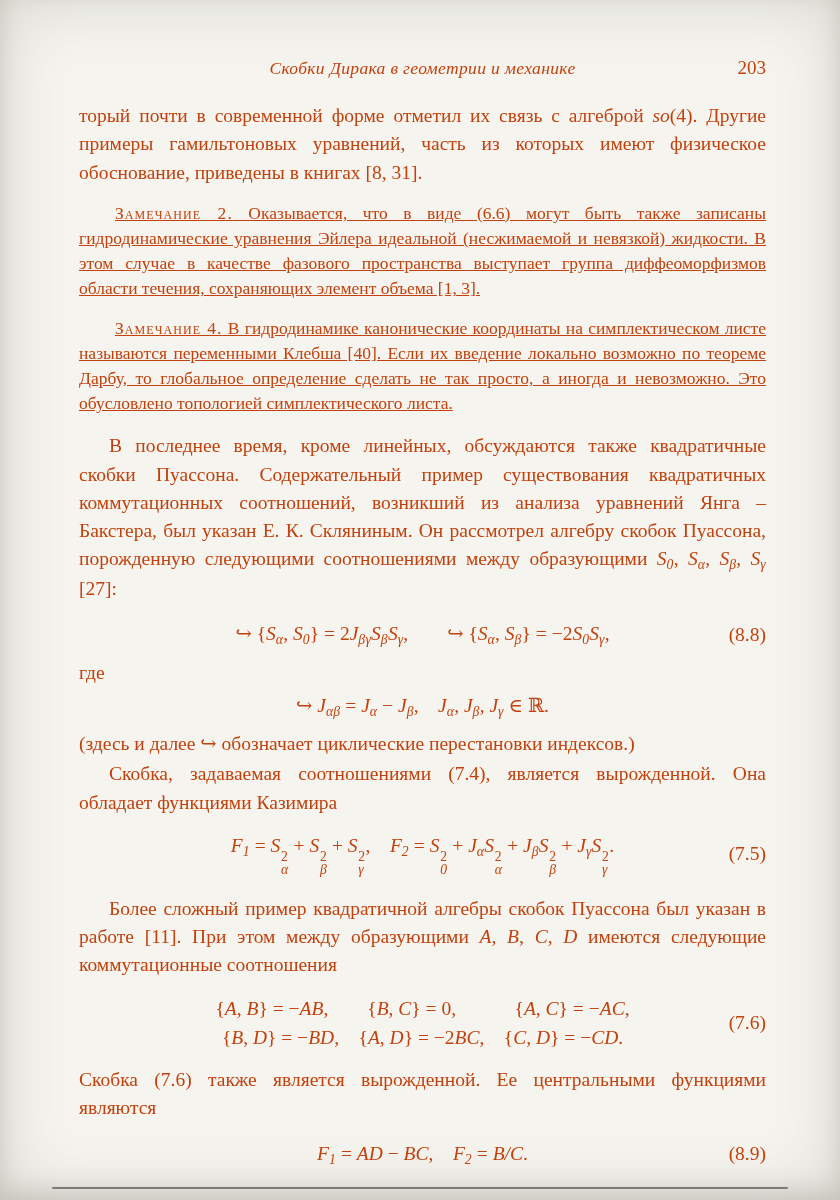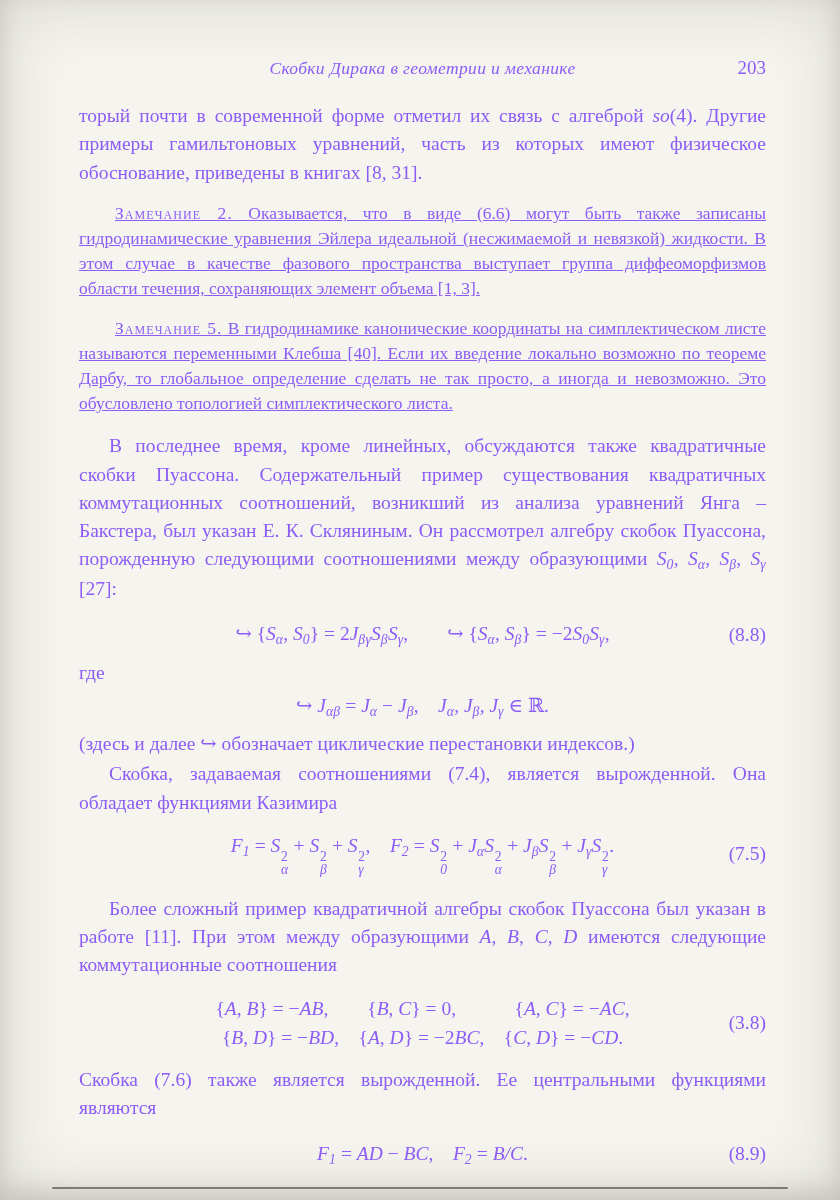--- a/index.html
+++ b/index.html
@@ -3,21 +3,21 @@
 <meta charset="utf-8">
 <style>
   *{box-sizing:border-box;}
   html,body{margin:0;padding:0;}
   body{width:840px;height:1200px;background:#eceae4;}
   .page{
     width:840px;height:1200px;position:relative;overflow:hidden;
     background:#f5f4ef;
     box-shadow:inset 0 0 70px rgba(105,98,85,0.22), inset 0 -10px 22px rgba(105,98,85,0.20);
     font-family:"Liberation Serif","DejaVu Serif",serif;
-    color:#8b5cf6;
+    color:#c2410c;
   }
   .content{position:absolute;left:79px;top:58px;width:687px;}
   .header{position:relative;height:28px;margin-bottom:16px;}
   .running-title{display:block;text-align:center;font-style:italic;font-size:17.5px;letter-spacing:0.02em;}
   .page-number{position:absolute;right:0;top:-1px;font-size:19px;}
   .para{font-size:19.5px;line-height:1.45;text-align:justify;margin:0 0 10px;hyphens:auto;}
   .remark{font-size:17.5px;line-height:1.44;margin:14px 0;}
   .ind{text-indent:30px;}
   .remark.ind{text-indent:36px;text-decoration:underline;}
   .tight{margin-bottom:2px;}
@@ -40,21 +40,21 @@
 
     <div class="header">
       <span class="running-title">Скобки Дирака в геометрии и механике</span>
       <span class="page-number">203</span>
     </div>
 
     <p class="para"><span class="m-r">торый почти в современной форме отметил их связь с алгеброй </span><span class="m-i">so</span><span class="m-r">(4). Другие примеры гамильтоновых уравнений, часть из которых имеют физическое обоснование, приведены в книгах [8, 31].</span></p>
 
     <p class="para remark ind"><span class="m-sc">Замечание 2.</span><span class="m-r"> Оказывается, что в виде (6.6) могут быть также записаны гидродинамические уравнения Эйлера идеальной (несжимаемой и невязкой) жидкости. В этом случае в качестве фазового пространства выступает группа диффеоморфизмов области течения, сохраняющих элемент объема [1, 3].</span></p>
 
-    <p class="para remark ind"><span class="m-sc">Замечание 5.</span><span class="m-r"> В гидродинамике канонические координаты на симплектическом листе называются переменными Клебша [40]. Если их введение локально возможно по теореме Дарбу, то глобальное определение сделать не так просто, а иногда и невозможно. Это обусловлено топологией симплектического листа.</span></p>
+    <p class="para remark ind"><span class="m-sc">Замечание 4.</span><span class="m-r"> В гидродинамике канонические координаты на симплектическом листе называются переменными Клебша [40]. Если их введение локально возможно по теореме Дарбу, то глобальное определение сделать не так просто, а иногда и невозможно. Это обусловлено топологией симплектического листа.</span></p>
 
     <p class="para ind" style="margin-top:16px;"><span class="m-r">В последнее время, кроме линейных, обсуждаются также квадратичные скобки Пуассона. Содержательный пример существования квадратичных коммутационных соотношений, возникший из анализа уравнений Янга – Бакстера, был указан Е. К. Скляниным. Он рассмотрел алгебру скобок Пуассона, порожденную следующими соотношениями между образующими </span><span class="m-i">S</span><span class="m-sub">0</span><span class="m-r">, </span><span class="m-i">S</span><span class="m-sub">α</span><span class="m-r">, </span><span class="m-i">S</span><span class="m-sub">β</span><span class="m-r">, </span><span class="m-i">S</span><span class="m-sub">γ</span><span class="m-r"> [27]:</span></p>
 
     <div class="eq" style="margin:16px 0 8px;text-align:center;">
       <span><span class="m-r">↪ {</span><span class="m-i">S</span><span class="m-sub">α</span><span class="m-r">, </span><span class="m-i">S</span><span class="m-sub">0</span><span class="m-r">} = 2</span><span class="m-i">J</span><span class="m-sub">βγ</span><span class="m-i">S</span><span class="m-sub">β</span><span class="m-i">S</span><span class="m-sub">γ</span><span class="m-r">,  ↪ {</span><span class="m-i">S</span><span class="m-sub">α</span><span class="m-r">, </span><span class="m-i">S</span><span class="m-sub">β</span><span class="m-r">} = −2</span><span class="m-i">S</span><span class="m-sub">0</span><span class="m-i">S</span><span class="m-sub">γ</span><span class="m-r">,</span></span>
       <span class="eq-label">(8.8)</span>
     </div>
 
     <p class="para tight"><span class="m-r">где</span></p>
 
@@ -90,21 +90,21 @@
             <span class="ss-sub">γ</span>
           </span><span class="m-r">.</span></span>
       <span class="eq-label">(7.5)</span>
     </div>
 
     <p class="para ind"><span class="m-r">Более сложный пример квадратичной алгебры скобок Пуассона был указан в работе [11]. При этом между образующими </span><span class="m-i">A</span><span class="m-r">, </span><span class="m-i">B</span><span class="m-r">, </span><span class="m-i">C</span><span class="m-r">, </span><span class="m-i">D</span><span class="m-r"> имеются следующие коммутационные соотношения</span></p>
 
     <div class="eq" style="margin:14px 0 14px;">
       <div><span class="m-r">{</span><span class="m-i">A</span><span class="m-r">, </span><span class="m-i">B</span><span class="m-r">} = −</span><span class="m-i">AB</span><span class="m-r">,  {</span><span class="m-i">B</span><span class="m-r">, </span><span class="m-i">C</span><span class="m-r">} = 0,   {</span><span class="m-i">A</span><span class="m-r">, </span><span class="m-i">C</span><span class="m-r">} = −</span><span class="m-i">AC</span><span class="m-r">,</span></div>
       <div><span class="m-r">{</span><span class="m-i">B</span><span class="m-r">, </span><span class="m-i">D</span><span class="m-r">} = −</span><span class="m-i">BD</span><span class="m-r">, {</span><span class="m-i">A</span><span class="m-r">, </span><span class="m-i">D</span><span class="m-r">} = −2</span><span class="m-i">BC</span><span class="m-r">, {</span><span class="m-i">C</span><span class="m-r">, </span><span class="m-i">D</span><span class="m-r">} = −</span><span class="m-i">CD</span><span class="m-r">.</span></div>
-      <span class="eq-label">(3.8)</span>
+      <span class="eq-label">(7.6)</span>
     </div>
 
     <p class="para"><span class="m-r">Скобка (7.6) также является вырожденной. Ее центральными функциями являются</span></p>
 
     <div class="eq" style="margin:16px 0 0;">
       <span><span class="m-i">F</span><span class="m-sub">1</span><span class="m-r"> = </span><span class="m-i">AD</span><span class="m-r"> − </span><span class="m-i">BC</span><span class="m-r">, </span><span class="m-i">F</span><span class="m-sub">2</span><span class="m-r"> = </span><span class="m-i">B/C</span><span class="m-r">.</span></span>
       <span class="eq-label">(8.9)</span>
     </div>
 
   </div>

